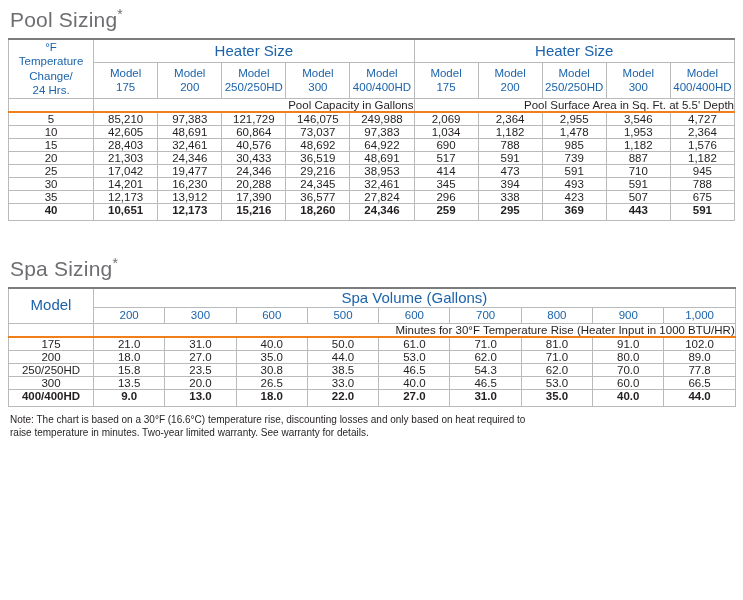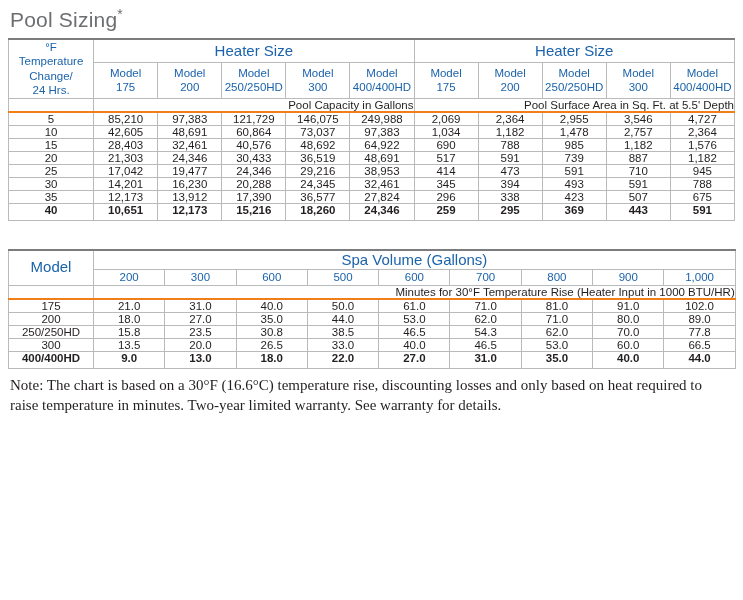--- a/index.html
+++ b/index.html
@@ -102,26 +102,25 @@
   
   .pool col.c0 { width: 85px; }
   .pool col.cd { width: 64px; }
 
   
   .spa col.c0 { width: 85px; }
   .spa col.cd { width: 71.3px; }
 
   
   .footnote {
-    font-size: 15px;
+    font-size: 10px;
     line-height: 1.35;
     color: #231f20;
     padding: 6px 2px 0 2px;
     width: 700px;
-    font-family: Liberation Serif, serif;
   }
   .gap-big { height: 28px; }
 </style>
 </head>
 <body>
 
 <div class="page">
 
   <div class="section-title">
     <span>Pool Sizing</span><span class="star">*</span>
@@ -217,21 +216,21 @@
       <tr>
         <td class="data rowlabel">10</td>
         <td class="data">42,605</td>
         <td class="data">48,691</td>
         <td class="data">60,864</td>
         <td class="data">73,037</td>
         <td class="data">97,383</td>
         <td class="data grp-sep">1,034</td>
         <td class="data">1,182</td>
         <td class="data">1,478</td>
-        <td class="data">2,757</td>
+        <td class="data">1,953</td>
         <td class="data">2,364</td>
       </tr>
       <tr>
         <td class="data rowlabel">15</td>
         <td class="data">28,403</td>
         <td class="data">32,461</td>
         <td class="data">40,576</td>
         <td class="data">48,692</td>
         <td class="data">64,922</td>
         <td class="data grp-sep">690</td>
@@ -303,20 +302,23 @@
         <td class="data lastrow">295</td>
         <td class="data lastrow">369</td>
         <td class="data lastrow">443</td>
         <td class="data lastrow">591</td>
       </tr>
     </tbody>
   </table>
 
   <div class="gap-big"></div>
 
+  <div class="section-title">
+    <span>Spa Sizing</span><span class="star">*</span>
+  </div>
 
   <table class="grid spa">
     <colgroup>
       <col class="c0">
       <col class="cd">
         <col class="cd">
         <col class="cd">
         <col class="cd">
         <col class="cd">
       <col class="cd">

